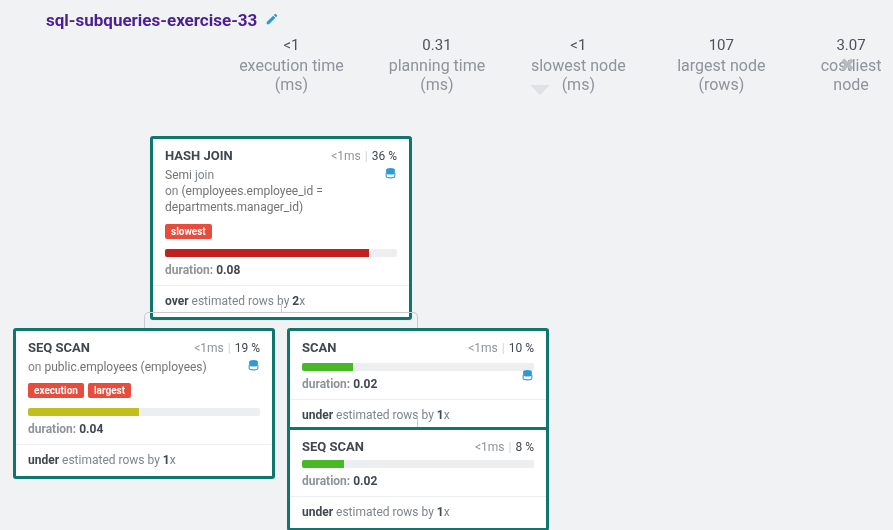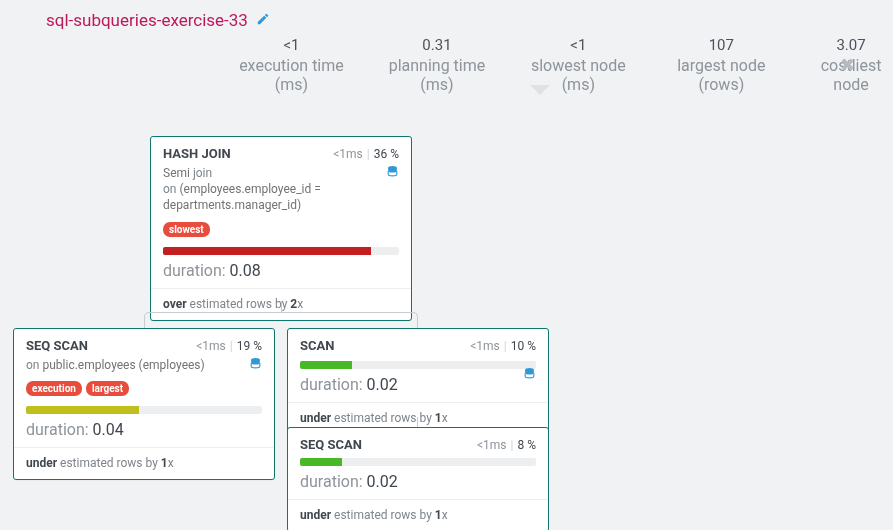--- a/index.html
+++ b/index.html
@@ -14,22 +14,22 @@
     position: relative;
   }
   .header {
     padding: 10px 0 0 46px;
     display: flex;
     align-items: center;
     gap: 8px;
   }
   .title {
     font-size: 17px;
-    font-weight: 400;
-    color: #be185d;
+    font-weight: 700;
+    color: #4c1d95;
   }
   .edit-icon { color: #2e99d6; cursor: pointer; }
   .stats-row {
     display: flex;
     gap: 30px;
     position: absolute;
     top: 36px;
     left: 232px;
   }
   .stat {
@@ -52,21 +52,21 @@
     left: 530px;
     width: 0; height: 0;
     border-left: 10px solid transparent;
     border-right: 10px solid transparent;
     border-top: 10px solid #dfe2e5;
   }
   .canvas { position: relative; width: 100%; height: 100%; }
   .node {
     position: absolute;
     background: #fff;
-    border: 1px solid #0f766e;
+    border: 3px solid #0f766e;
     border-radius: 3px;
     width: 262px;
     box-shadow: 0 1px 1px rgba(0,0,0,.03);
   }
   .node-head {
     display: flex;
     justify-content: space-between;
     align-items: baseline;
     padding: 9px 12px 4px 12px;
   }
@@ -90,31 +90,31 @@
     color: #2e99d6;
   }
   .tags { padding: 2px 12px 8px 12px; display: flex; gap: 4px; }
   .tag {
     display: inline-block;
     background: #e84c3d;
     color: #fff;
     font-size: 10px;
     font-weight: 700;
     padding: 2px 6px;
-    border-radius: 7px;
+    border-radius: 2px;
   }
   .bar-wrap { padding: 2px 12px 4px 12px; }
   .bar {
     height: 8px;
     background: #eceef0;
     border-radius: 2px;
     overflow: hidden;
   }
   .bar-fill { height: 100%; }
-  .dur { padding: 2px 12px 8px 12px; font-size: 16px; color: #8e949a; }
+  .dur { padding: 2px 12px 8px 12px; font-size: 12px; color: #8e949a; font-weight: bold; }
   .dur .v { color: #40474f; }
   .divider { border-top: 1px solid #eceef0; }
   .est { padding: 8px 12px 9px 12px; font-size: 12px; color: #7e858c; }
   .est b { color: #40474f; font-weight: 700; }
   
   .bracket {
     position: absolute;
     left: 144px;
     top: 282px;
     width: 274px;

